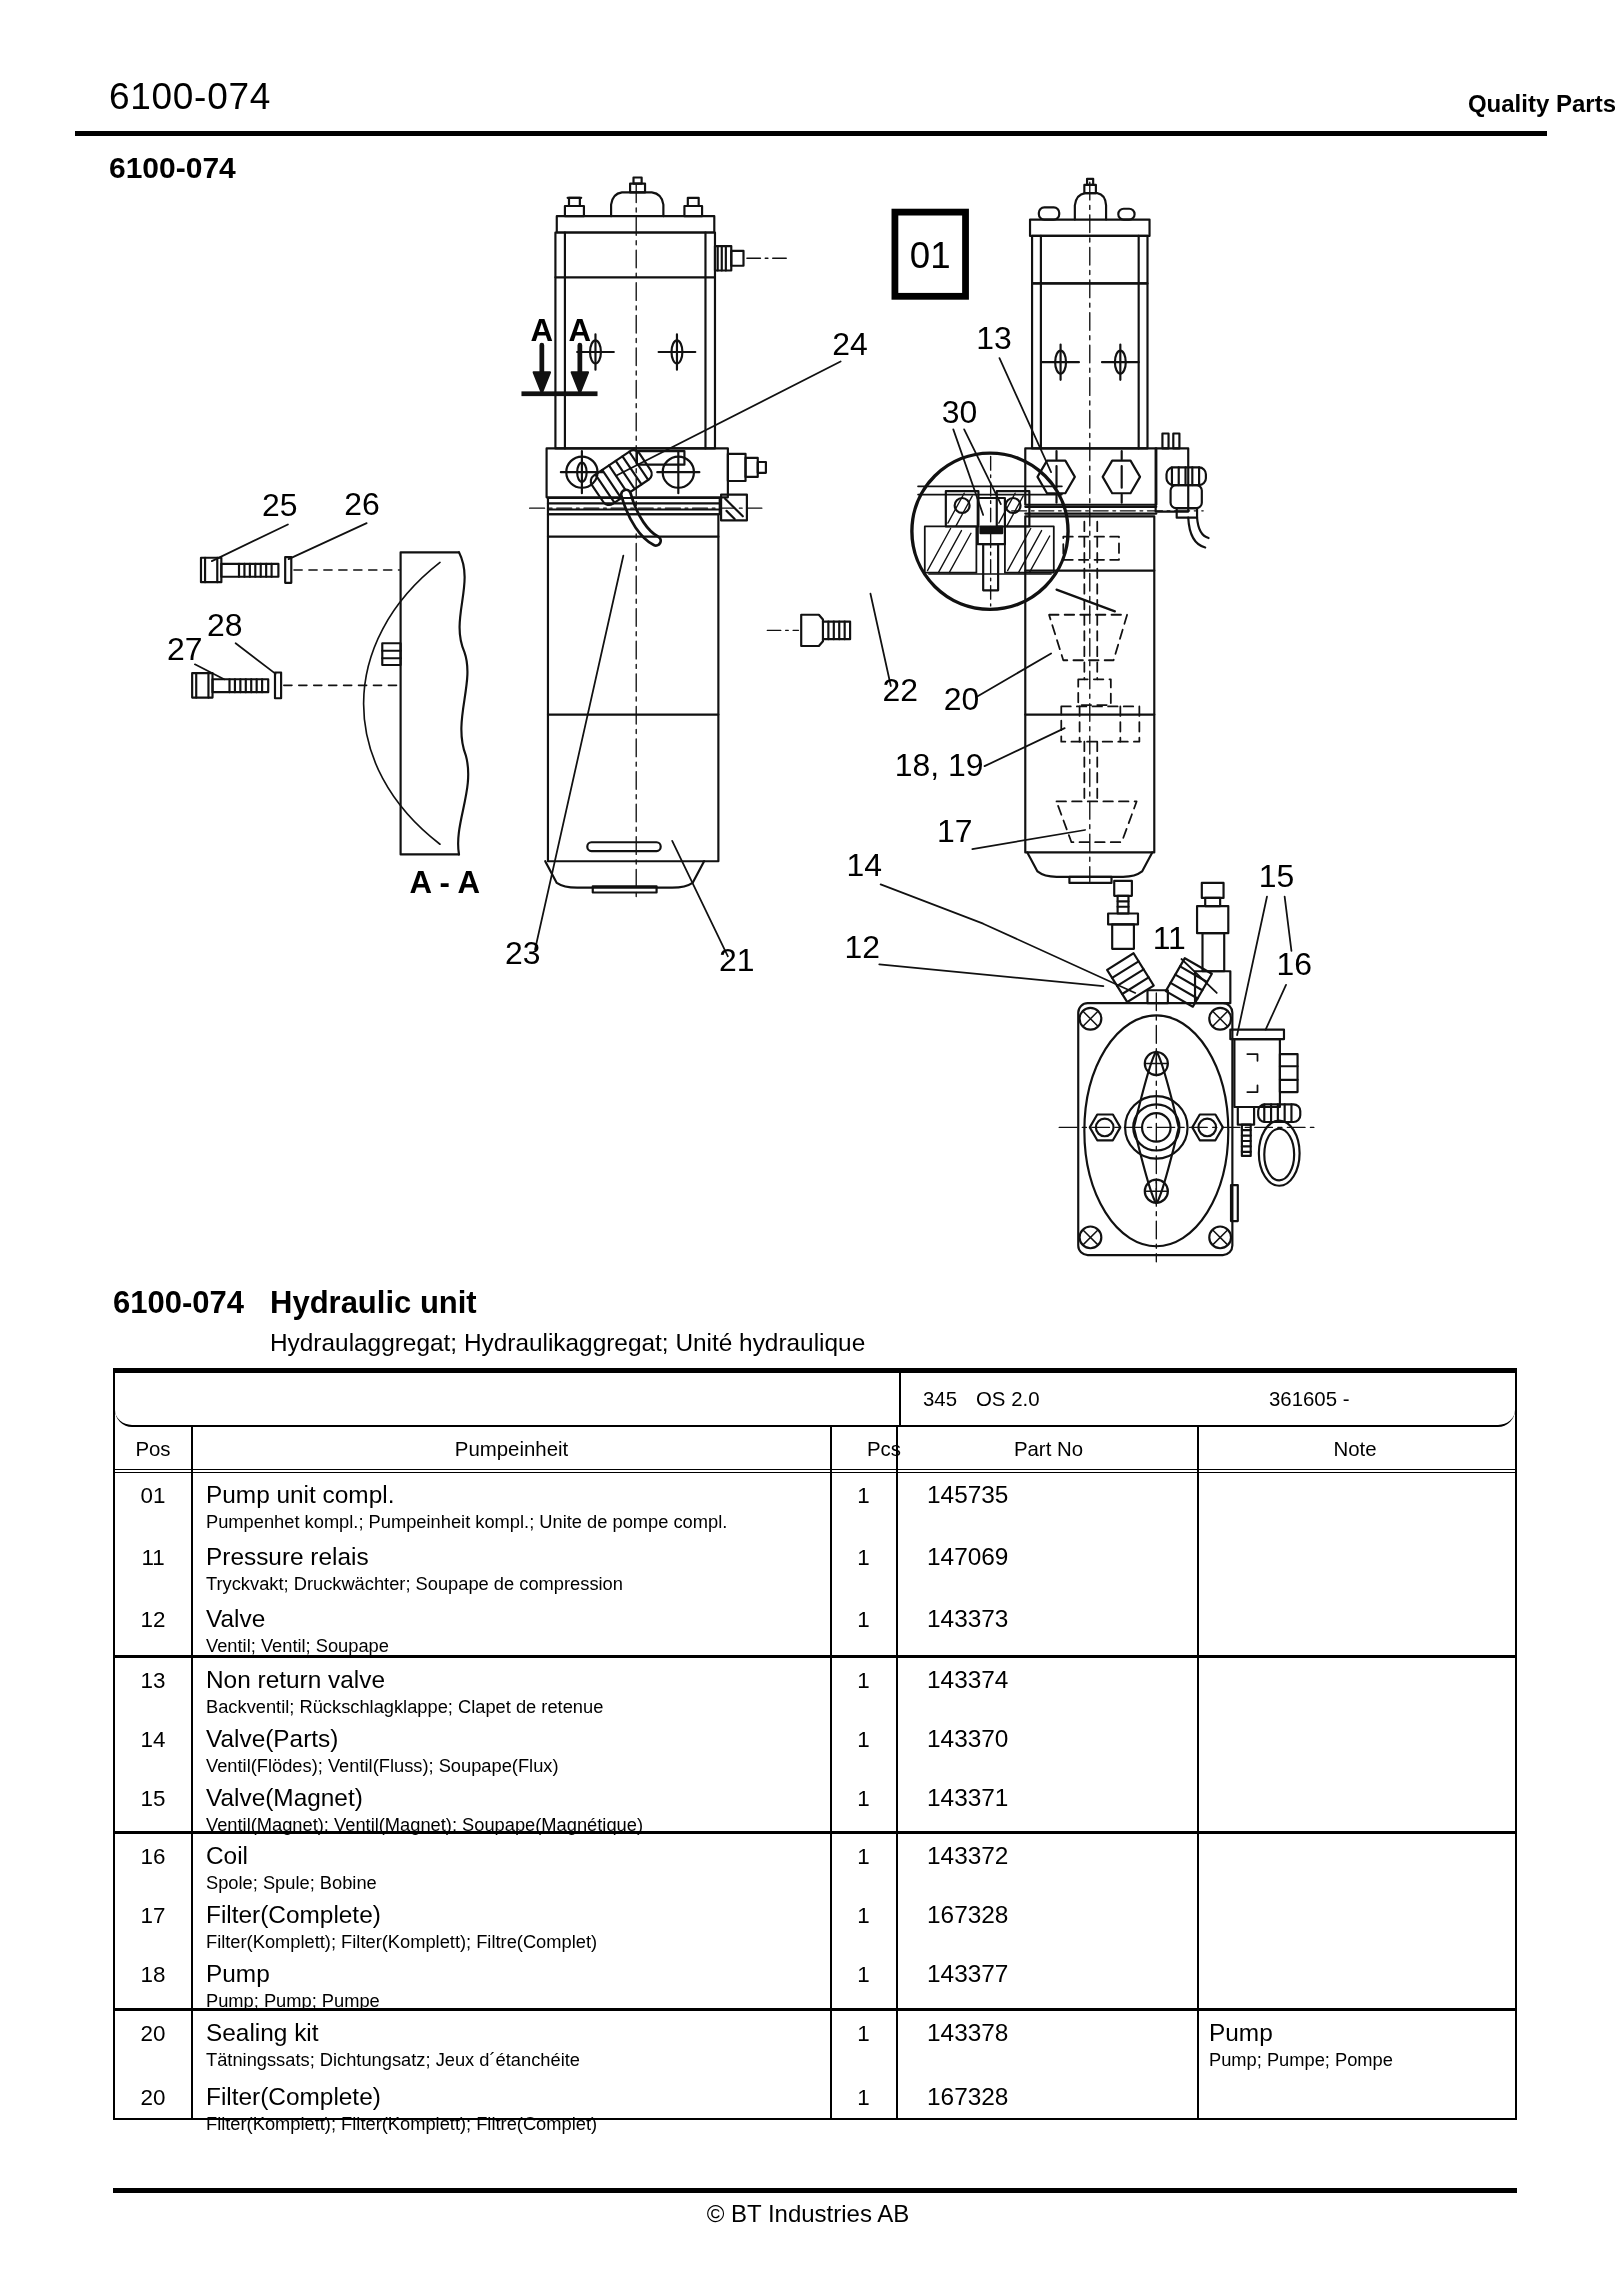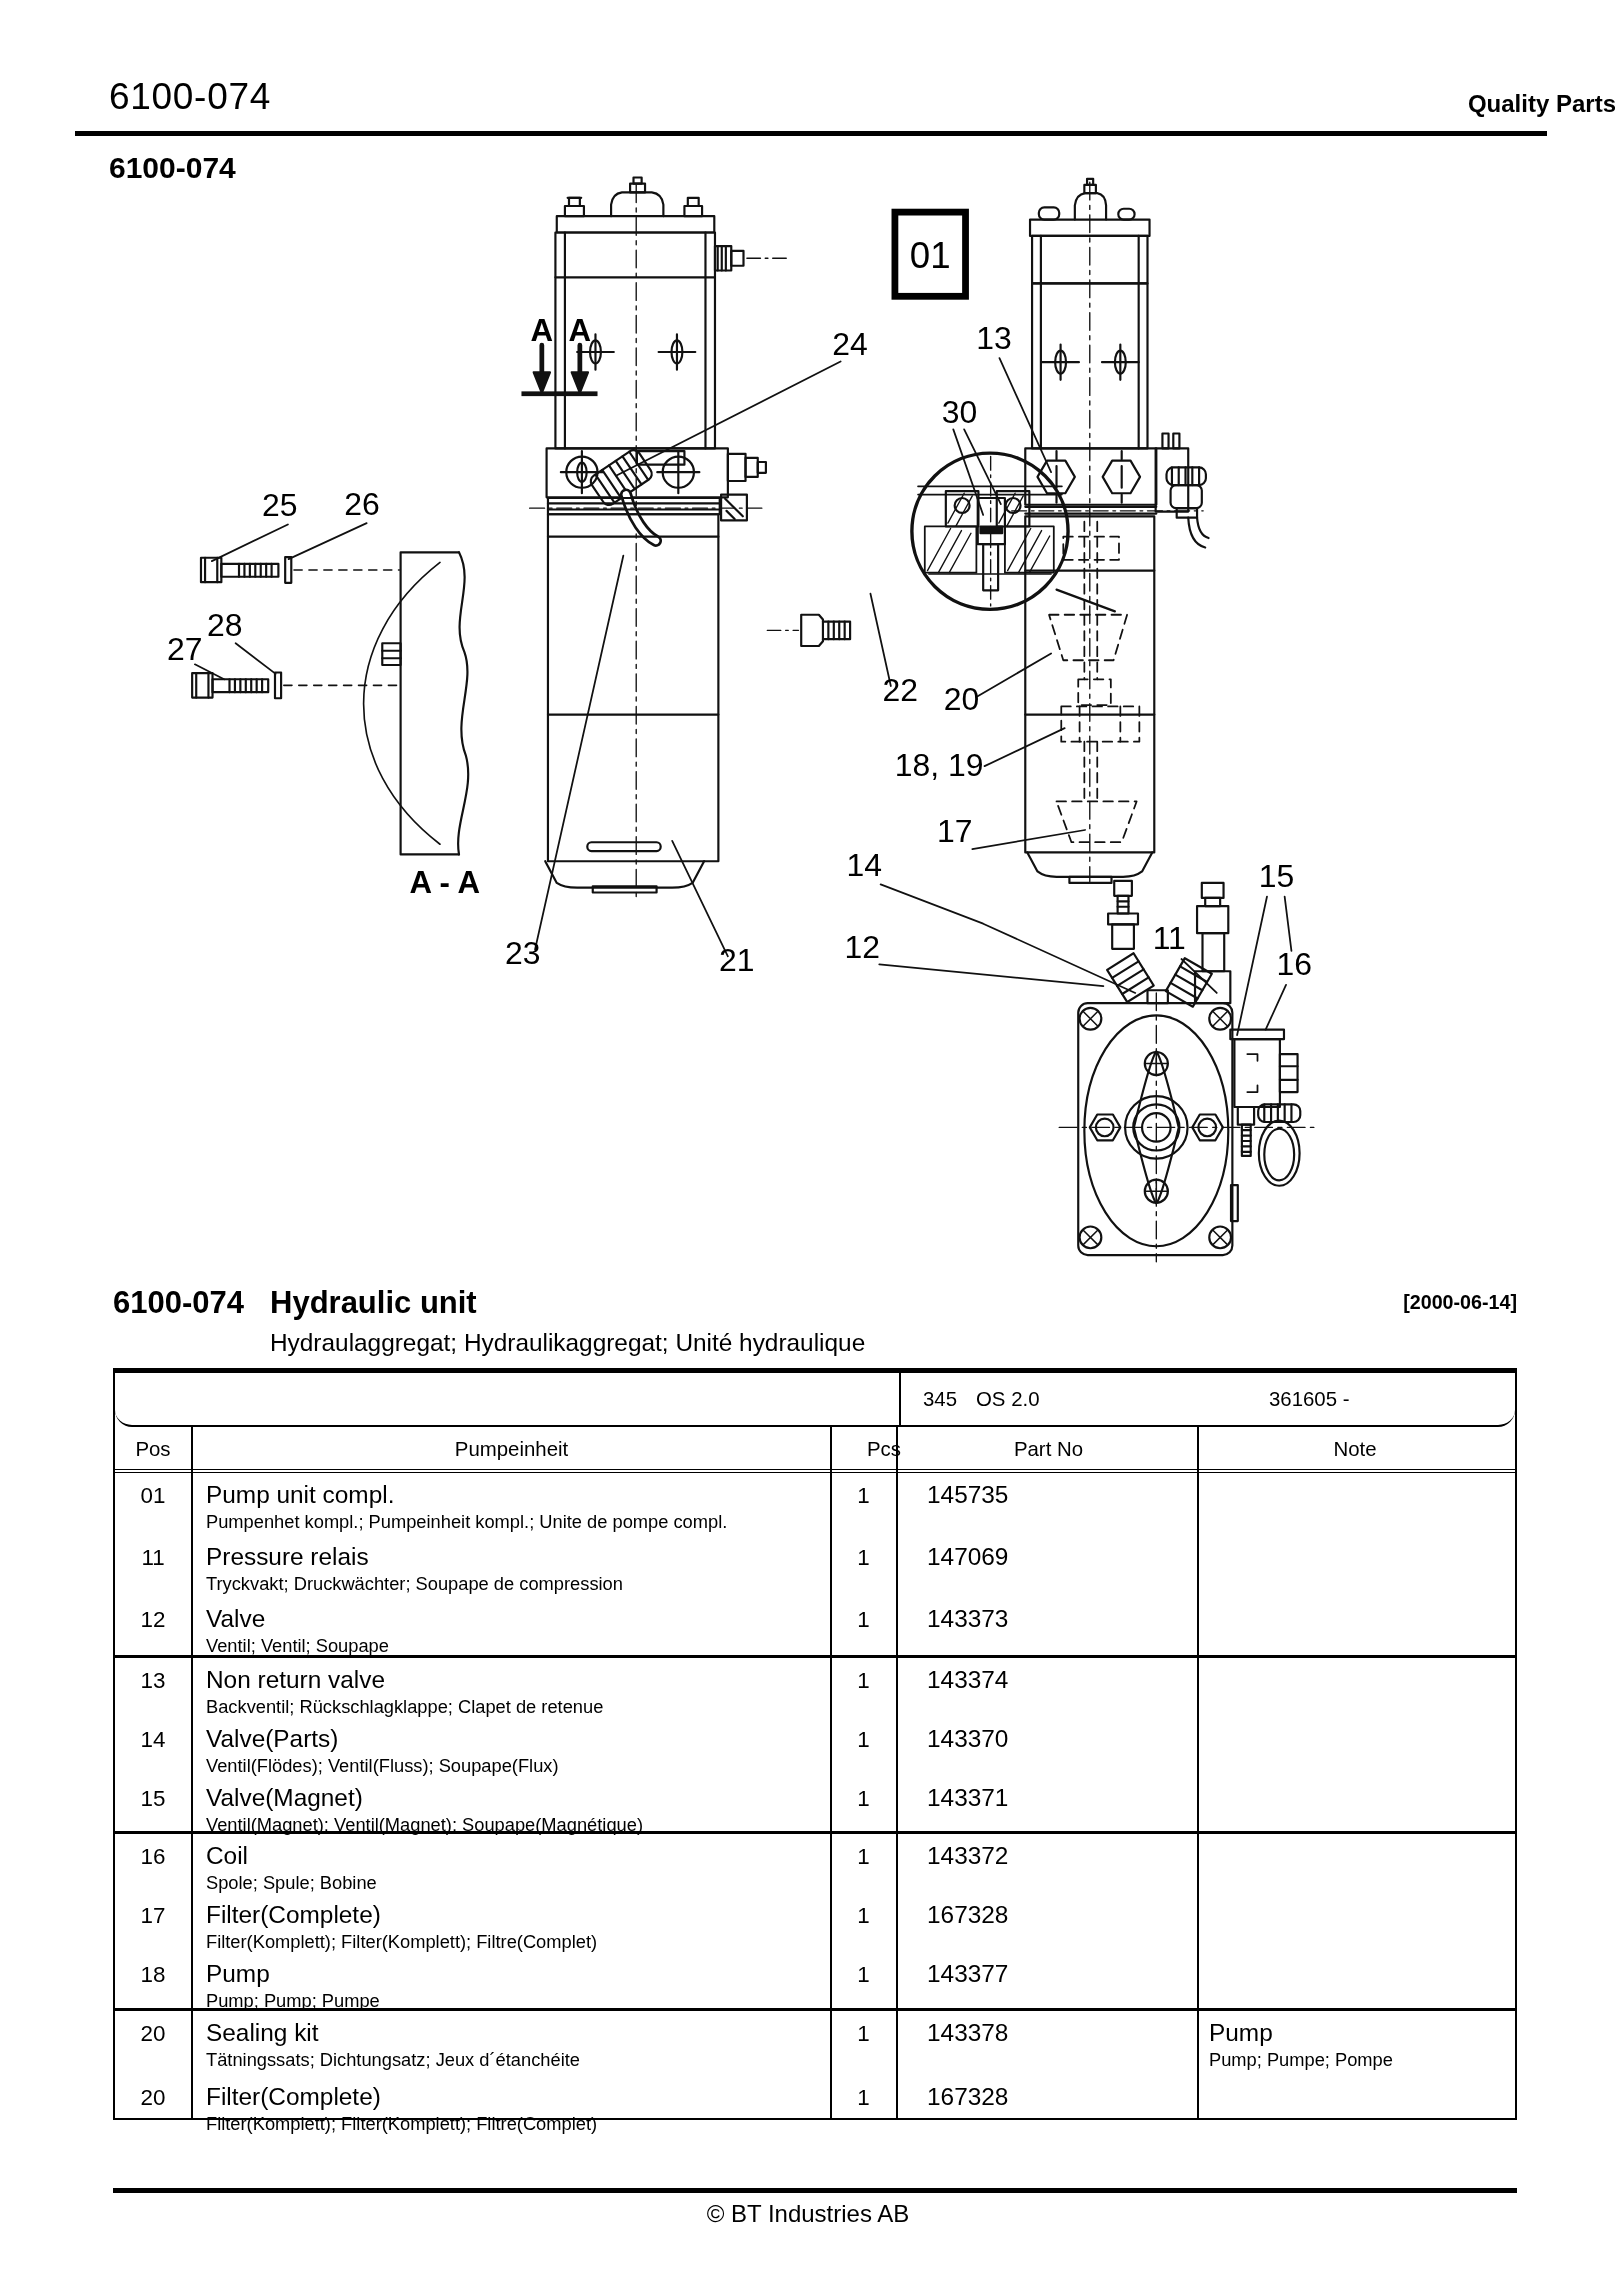--- a/index.html
+++ b/index.html
@@ -329,21 +329,20 @@
       <text x="1880" y="1306" text-anchor="middle">15</text>
       <text x="1906" y="1436" text-anchor="middle">16</text>
       <text class="sec" x="798" y="502" text-anchor="middle">A</text>
       <text class="sec" x="854" y="502" text-anchor="middle">A</text>
       <text class="sec" x="655" y="1315" text-anchor="middle">A - A</text>
     </g>
   </svg>
 
   <div class="abs tb-number">6100-074</div>
   <div class="abs tb-name">Hydraulic unit</div>
-  <div class="abs tb-date">[2000-06-14]</div>
   <div class="abs tb-sub">Hydraulaggregat; Hydraulikaggregat; Unité hydraulique</div>
 
   <div class="abs parts-table">
     <div class="t-head1">
       <span class="meta" style="left:808px">345</span>
       <span class="meta" style="left:861px">OS 2.0</span>
       <span class="meta" style="left:1154px">361605 -</span>
       <div class="vline" style="left:784px;height:52px"></div>
     </div>
     <div class="t-head2">

